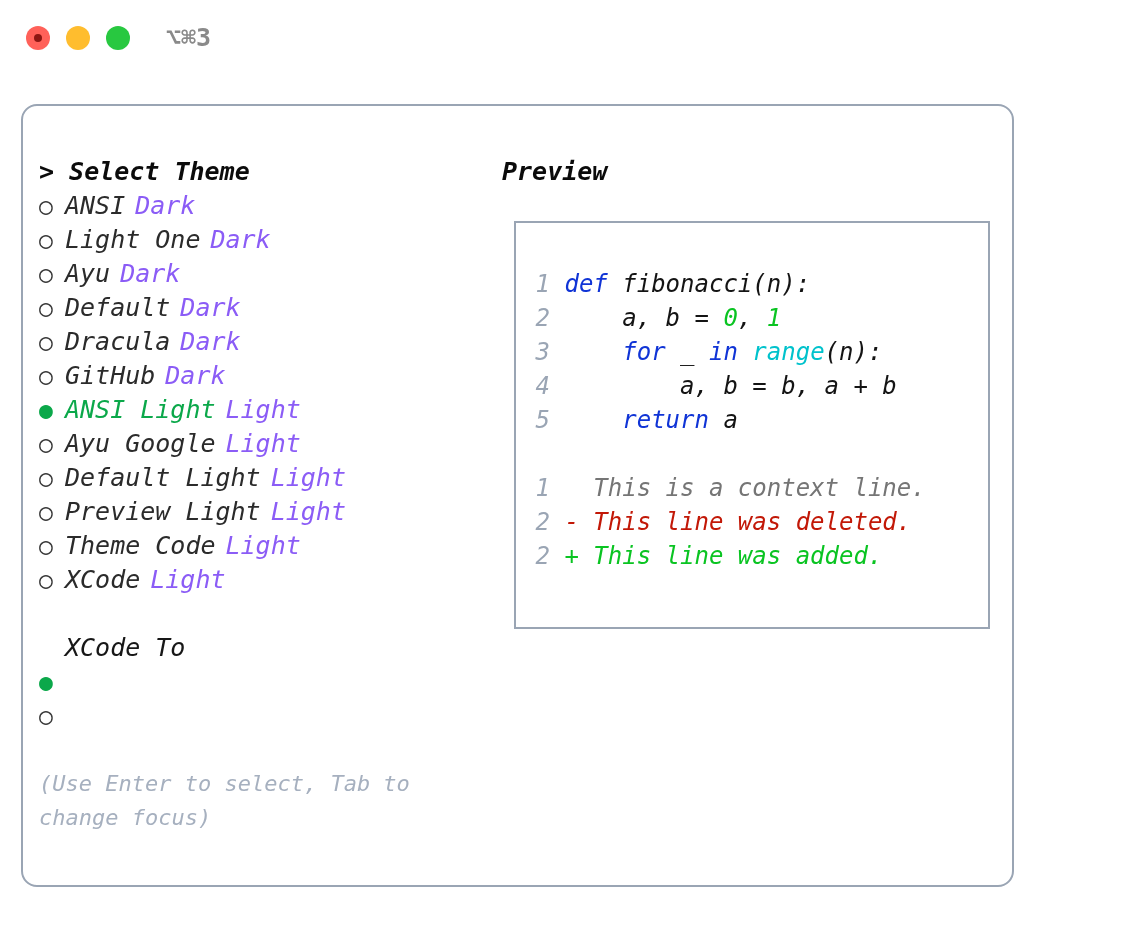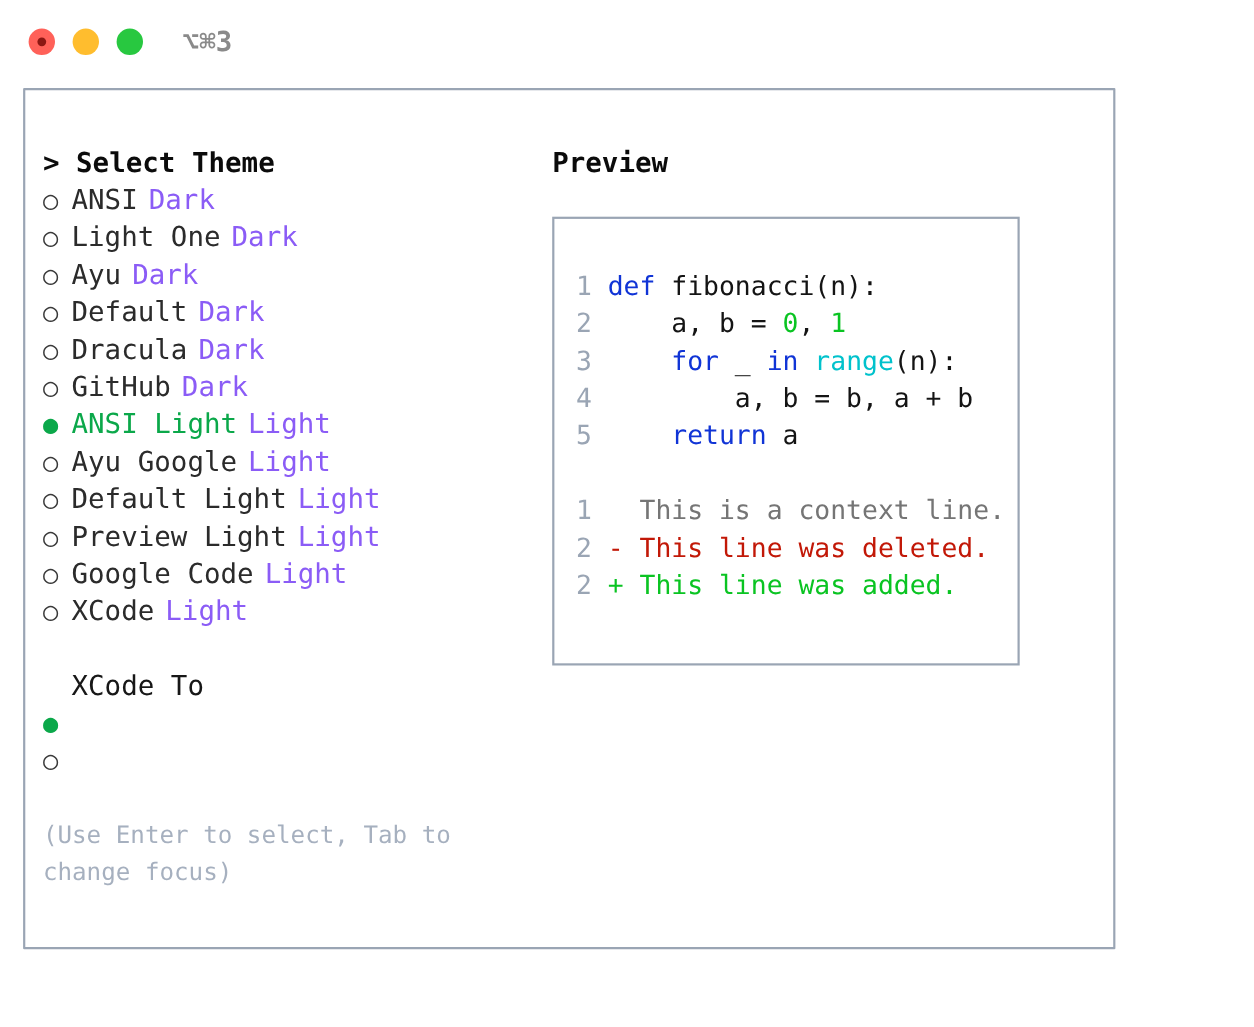--- a/index.html
+++ b/index.html
@@ -71,27 +71,28 @@
     color: #8a8a8a;
     letter-spacing: 0px;
     line-height: 28px;
     white-space: pre;
   }
 
   
   #card {
     position: absolute;
     left: 21px;
-    top: 80px;
+    top: 104px;
     width: 993px;
     height: 783px;
     border: 2px solid #9aa5b4;
-    border-radius: 1px;
+    border-radius: 16px;
     box-sizing: border-box;
     background: #ffffff;
+    font-style: italic;
   }
 
   
   #theme-pane {
     position: absolute;
     left: 16px;
     top: 49px;
     width: 460px;
   }
 
@@ -146,26 +147,27 @@
   
   #preview-pane {
     position: absolute;
     left: 479px;
     top: 49px;
     width: 500px;
   }
 
   #preview-box {
     margin-top: 32px;
-    width: 425px;
+    width: 476px;
     height: 408px;
     border: 2px solid #9aa5b4;
     box-sizing: border-box;
     background: #ffffff;
     position: relative;
+    margin-left: 12px;
   }
 
   #code {
     position: absolute;
     left: 12px;
     top: 44px;
     font-size: 24px;
     line-height: 34px;
     white-space: pre;
   }
@@ -208,21 +210,21 @@
           <div class="opt-row"><span class="bullet">○</span><span class="opt-label">ANSI</span><span class="opt-variant">Dark</span></div>
           <div class="opt-row"><span class="bullet">○</span><span class="opt-label">Light One</span><span class="opt-variant">Dark</span></div>
           <div class="opt-row"><span class="bullet">○</span><span class="opt-label">Ayu</span><span class="opt-variant">Dark</span></div>
           <div class="opt-row"><span class="bullet">○</span><span class="opt-label">Default</span><span class="opt-variant">Dark</span></div>
           <div class="opt-row"><span class="bullet">○</span><span class="opt-label">Dracula</span><span class="opt-variant">Dark</span></div>
           <div class="opt-row"><span class="bullet">○</span><span class="opt-label">GitHub</span><span class="opt-variant">Dark</span></div>
           <div class="opt-row selected"><span class="bullet">●</span><span class="opt-label">ANSI Light</span><span class="opt-variant">Light</span></div>
           <div class="opt-row"><span class="bullet">○</span><span class="opt-label">Ayu Google</span><span class="opt-variant">Light</span></div>
           <div class="opt-row"><span class="bullet">○</span><span class="opt-label">Default Light</span><span class="opt-variant">Light</span></div>
           <div class="opt-row"><span class="bullet">○</span><span class="opt-label">Preview Light</span><span class="opt-variant">Light</span></div>
-          <div class="opt-row"><span class="bullet">○</span><span class="opt-label">Google Code</span><span class="opt-variant">Light</span></div>
+          <div class="opt-row"><span class="bullet">○</span><span class="opt-label">Theme Code</span><span class="opt-variant">Light</span></div>
           <div class="opt-row"><span class="bullet">○</span><span class="opt-label">XCode</span><span class="opt-variant">Light</span></div>
         </div>
 
       <div class="spacer-row"></div>
 
       <div class="section-header sub" style="padding-left:26px;">XCode To</div>
       <div id="apply-list">
           <div class="opt-row selected"><span class="bullet">●</span></div>
           <div class="opt-row"><span class="bullet">○</span></div>
         </div>

